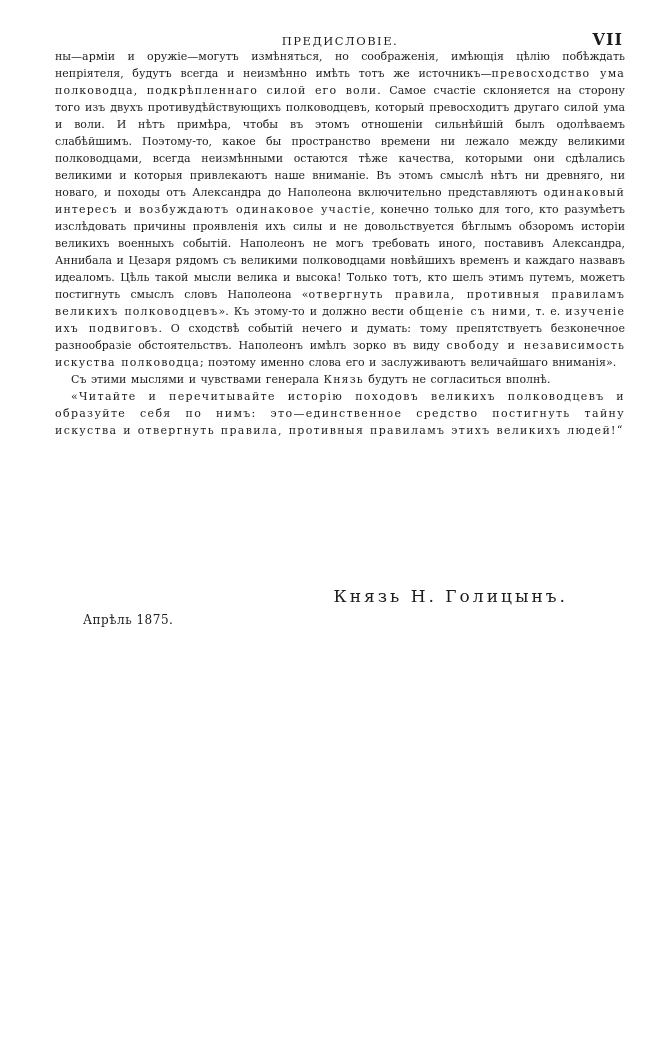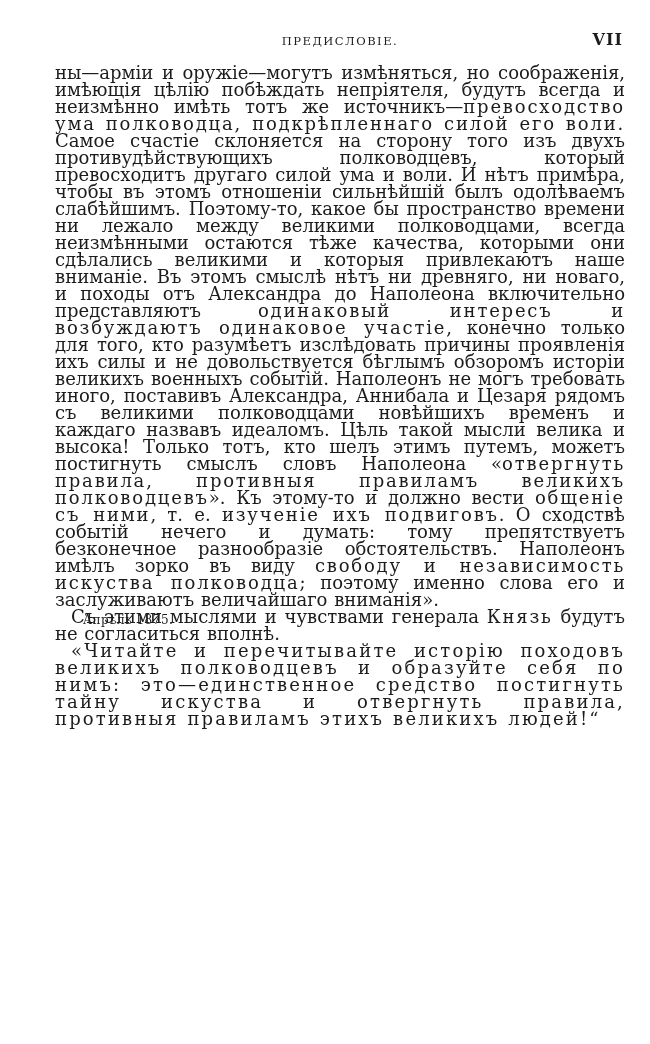--- a/index.html
+++ b/index.html
@@ -28,23 +28,23 @@
   }
   .page-number {
     position: absolute;
     right: 2px; top: 0px;
     font-size: 16px;
     font-weight: bold;
     letter-spacing: 1px;
   }
   .text-block {
     position: absolute;
-    top: 64px; left: 55px;
+    top: 48px; left: 55px;
     width: 570px;
-    font-size: 18px;
+    font-size: 11px;
     line-height: 17px;
     text-align: justify;
     word-spacing: 1px;
   }
   .text-block p { margin: 0; }
   .text-block p.indent { text-indent: 16px; }
   .sperr { letter-spacing: 0.1em; }
   .quote-par .sperr { letter-spacing: 0.12em; }
   .signature {
     position: absolute;
@@ -68,16 +68,17 @@
     <div class="running-head">ПРЕДИСЛОВІЕ.</div>
     <div class="page-number">VII</div>
   </div>
 
   <div class="text-block" id="text-block">
       <p class=""><span>ны—арміи и оружіе—могутъ измѣняться, но соображенія, имѣющія цѣлію побѣждать непріятеля, будутъ всегда и неизмѣнно имѣть тотъ же источникъ—</span><span class="sperr">превосходство ума полководца, подкрѣпленнаго силой его воли.</span><span> Самое счастіе склоняется на сторону того изъ двухъ противудѣйствующихъ полководцевъ, который превосходитъ другаго силой ума и воли. И нѣтъ примѣра, чтобы въ этомъ отношеніи сильнѣйшій былъ одолѣваемъ слабѣйшимъ. Поэтому-то, какое бы пространство времени ни лежало между великими полководцами, всегда неизмѣнными остаются тѣже качества, которыми они сдѣлались великими и которыя привлекаютъ наше вниманіе. Въ этомъ смыслѣ нѣтъ ни древняго, ни новаго, и походы отъ Александра до Наполеона включительно представляютъ </span><span class="sperr">одинаковый интересъ и возбуждаютъ одинаковое участіе</span><span>, конечно только для того, кто разумѣетъ изслѣдовать причины проявленія ихъ силы и не довольствуется бѣглымъ обзоромъ исторіи великихъ военныхъ событій. Наполеонъ не могъ требовать иного, поставивъ Александра, Аннибала и Цезаря рядомъ съ великими полководцами новѣйшихъ временъ и каждаго назвавъ идеаломъ. Цѣль такой мысли велика и высока! Только тотъ, кто шелъ этимъ путемъ, можетъ постигнуть смыслъ словъ Наполеона «</span><span class="sperr">отвергнуть правила, противныя правиламъ великихъ полководцевъ</span><span>». Къ этому-то и должно вести </span><span class="sperr">общеніе съ ними</span><span>, т. е. </span><span class="sperr">изученіе ихъ подвиговъ</span><span>. О сходствѣ событій нечего и думать: тому препятствуетъ безконечное разнообразіе обстоятельствъ. Наполеонъ имѣлъ зорко въ виду </span><span class="sperr">свободу и независимость искуства полководца</span><span>; поэтому именно слова его и заслуживаютъ величайшаго вниманія».</span></p>
       <p class="indent"><span>Съ этими мыслями и чувствами генерала </span><span class="sperr">Князь</span><span> будутъ не согласиться вполнѣ.</span></p>
       <p class="indent quote-par"><span class="sperr">«Читайте и перечитывайте исторію походовъ великихъ полководцевъ и образуйте себя по нимъ: это—единственное средство постигнуть тайну искуства и отвергнуть правила, противныя правиламъ этихъ великихъ людей!“</span></p>
     </div>
 
+  <div class="signature">Князь Н. Голицынъ.</div>
 
   <div class="date-line">Апрѣль 1875.</div>
 
 </div>
 
 </body></html>

